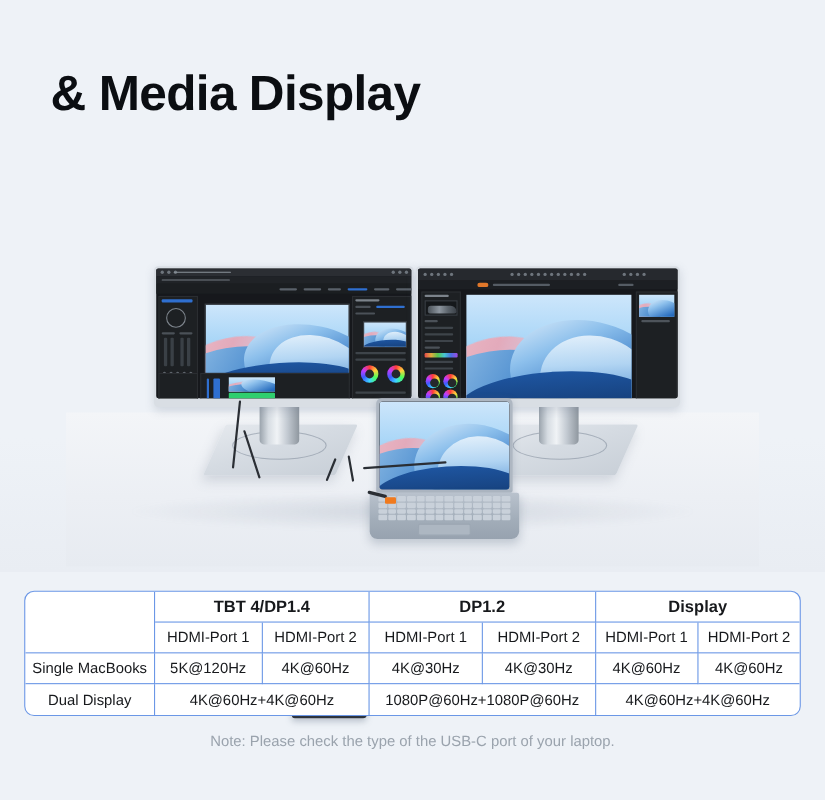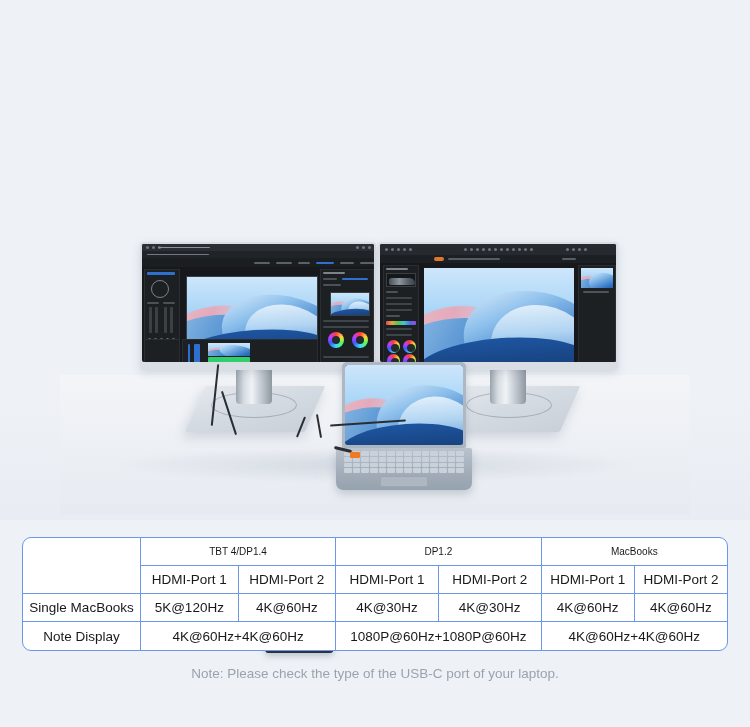--- a/index.html
+++ b/index.html
@@ -189,34 +189,35 @@
     text-align:center;
     padding:0;
     height:28px;
     white-space:nowrap;
     font-weight:normal;
   }
   .spec-table tr:last-child td { border-bottom:none; }
   .spec-table td:last-child { border-right:none; }
   .spec-table td.blank { border-right:1.2px solid #6b97e6; }
   .spec-table td.rowhead { font-size:13.5px; }
-  .spec-table td.grouphead { font-size:10px; }
+  .spec-table td.grouphead { font-size:15px;font-weight:bold; }
 
   .note {
     position:absolute;
     left:0; top:666px; width:750px;
     text-align:center;
     font-size:13.5px;
     color:#9aa3ad;
   }
 </style>
 </head>
 <body>
 
 <div class="heading">
+  <div class="line">&amp; Media Display</div>
 </div>
 
 <div class="scene">
 
   <div class="desk"></div>
   <div class="desk-shadow"></div>
 
   <div class="base left"></div>
   <div class="base-ring left"></div>
   <div class="neck left"></div>
@@ -475,41 +476,41 @@
   <div class="wire" style="left:334px;top:248px;width:18px;height:3px;transform:rotate(14deg);"></div>
   <div class="plug" style="left:350px;top:252px;"></div>
 </div>
 
 <table class="spec-table">
   <tbody>
     <tr>
       <td class="blank" rowspan="2" style="width:118px;"></td>
       <td class="grouphead" colspan="2" style="width:196px;">TBT 4/DP1.4</td>
       <td class="grouphead" colspan="2" style="width:206px;">DP1.2</td>
-      <td class="grouphead" colspan="2" style="width:186px;">MacBooks</td>
+      <td class="grouphead" colspan="2" style="width:186px;">Display</td>
     </tr>
     <tr>
       <td>HDMI-Port 1</td>
       <td>HDMI-Port 2</td>
       <td>HDMI-Port 1</td>
       <td>HDMI-Port 2</td>
       <td>HDMI-Port 1</td>
       <td>HDMI-Port 2</td>
     </tr>
     <tr>
       <td class="rowhead">Single MacBooks</td>
       <td>5K@120Hz</td>
       <td>4K@60Hz</td>
       <td>4K@30Hz</td>
       <td>4K@30Hz</td>
       <td>4K@60Hz</td>
       <td>4K@60Hz</td>
     </tr>
     <tr>
-      <td class="rowhead">Note Display</td>
+      <td class="rowhead">Dual Display</td>
       <td colspan="2">4K@60Hz+4K@60Hz</td>
       <td colspan="2">1080P@60Hz+1080P@60Hz</td>
       <td colspan="2">4K@60Hz+4K@60Hz</td>
     </tr>
   </tbody>
 </table>
 
 <div class="note">Note: Please check the type of the USB-C port of your laptop.</div>
 
 </body></html>

